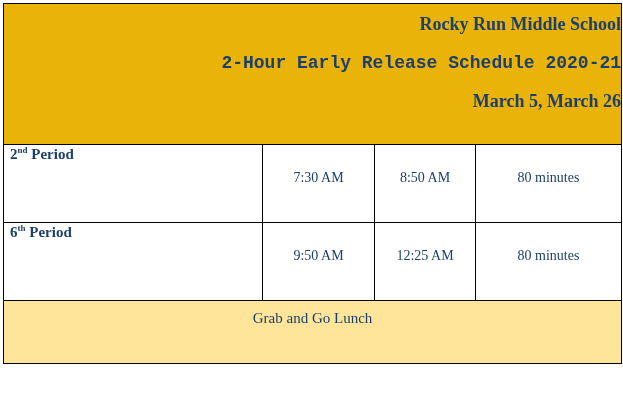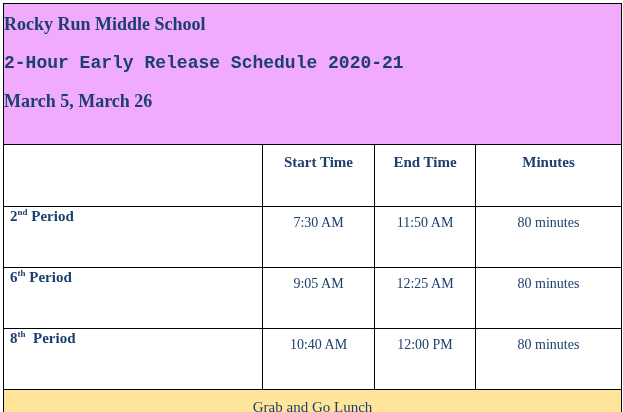--- a/index.html
+++ b/index.html
@@ -1,72 +1,60 @@
 <!DOCTYPE html>
 <html><head>
 <meta charset="utf-8">
 <style>
   html, body { margin: 0; padding: 0; background: #ffffff; }
   body { width: 623px; height: 412px; position: relative; overflow: hidden;
          font-family: "Liberation Serif", "DejaVu Serif", serif; color: #1f3a5f; }
   table.sched { position: absolute; left: 3px; top: 3px; width: 618px;
          border-collapse: collapse; table-layout: fixed; }
   table.sched td { border: 1.5px solid #000; padding: 0; vertical-align: top; }
-  .title-cell { background: #f0abfc; height: 140px; text-align: left; }
+  .title-cell { background: #eab308; height: 140px; text-align: right; }
   .title-cell .line { font-weight: bold; font-size: 18px; color: #1c3f6e; }
   .title-cell .l1 { padding-top: 10px; }
   .title-cell .l2 { padding-top: 18px; font-family: Liberation Mono, monospace; }
   .title-cell .l3 { padding-top: 18px; }
   .colhead td { height: 52px; }
   .colhead .h { font-weight: bold; font-size: 15px; text-align: center; padding-top: 9px; color: #1c3f6e; }
   .row td { height: 52px; }
   .row .period { font-weight: bold; font-size: 15px; padding-left: 6px; padding-top: 0; color: #1c3f6e; }
   .row .period sup { font-size: 9px; }
-  .row .val { font-size: 14px; text-align: center; padding-top: 8px; color: #1c3f6e; }
+  .row .val { font-size: 14px; text-align: center; padding-top: 25px; color: #1c3f6e; }
   .lunch-cell { background: #ffe599; height: 53px; text-align: center; font-size: 15px; padding-top: 9px !important; color: #1c3f6e; }
 </style>
 </head>
 <body>
 
 <table class="sched">
   <colgroup>
     <col style="width:259px">
       <col style="width:112px">
       <col style="width:101px">
       <col style="width:146px">
   </colgroup>
   <tbody>
       <tr>
     <td colspan="4" class="title-cell">
       <div class="line l1">Rocky Run Middle School</div>
       <div class="line l2">2-Hour Early Release Schedule 2020-21</div>
       <div class="line l3">March 5, March 26</div>
     </td>
   </tr>
-  <tr class="colhead">
-    <td class="h"></td>
-    <td class="h">Start Time</td>
-    <td class="h">End Time</td>
-    <td class="h">Minutes</td>
-  </tr>
   <tr class="row">
     <td class="period"><span>2</span><sup>nd</sup><span style="white-space:pre"> Period</span></td>
     <td class="val">7:30 AM</td>
-    <td class="val">11:50 AM</td>
+    <td class="val">8:50 AM</td>
     <td class="val">80 minutes</td>
   </tr>
   <tr class="row">
     <td class="period"><span>6</span><sup>th</sup><span style="white-space:pre"> Period</span></td>
-    <td class="val">9:05 AM</td>
+    <td class="val">9:50 AM</td>
     <td class="val">12:25 AM</td>
-    <td class="val">80 minutes</td>
-  </tr>
-  <tr class="row">
-    <td class="period"><span>8</span><sup>th</sup><span style="white-space:pre">  Period</span></td>
-    <td class="val">10:40 AM</td>
-    <td class="val">12:00 PM</td>
     <td class="val">80 minutes</td>
   </tr>
   <tr>
     <td colspan="4" class="lunch-cell">Grab and Go Lunch</td>
   </tr>
 </tbody>
   </table>
 
 </body></html>

